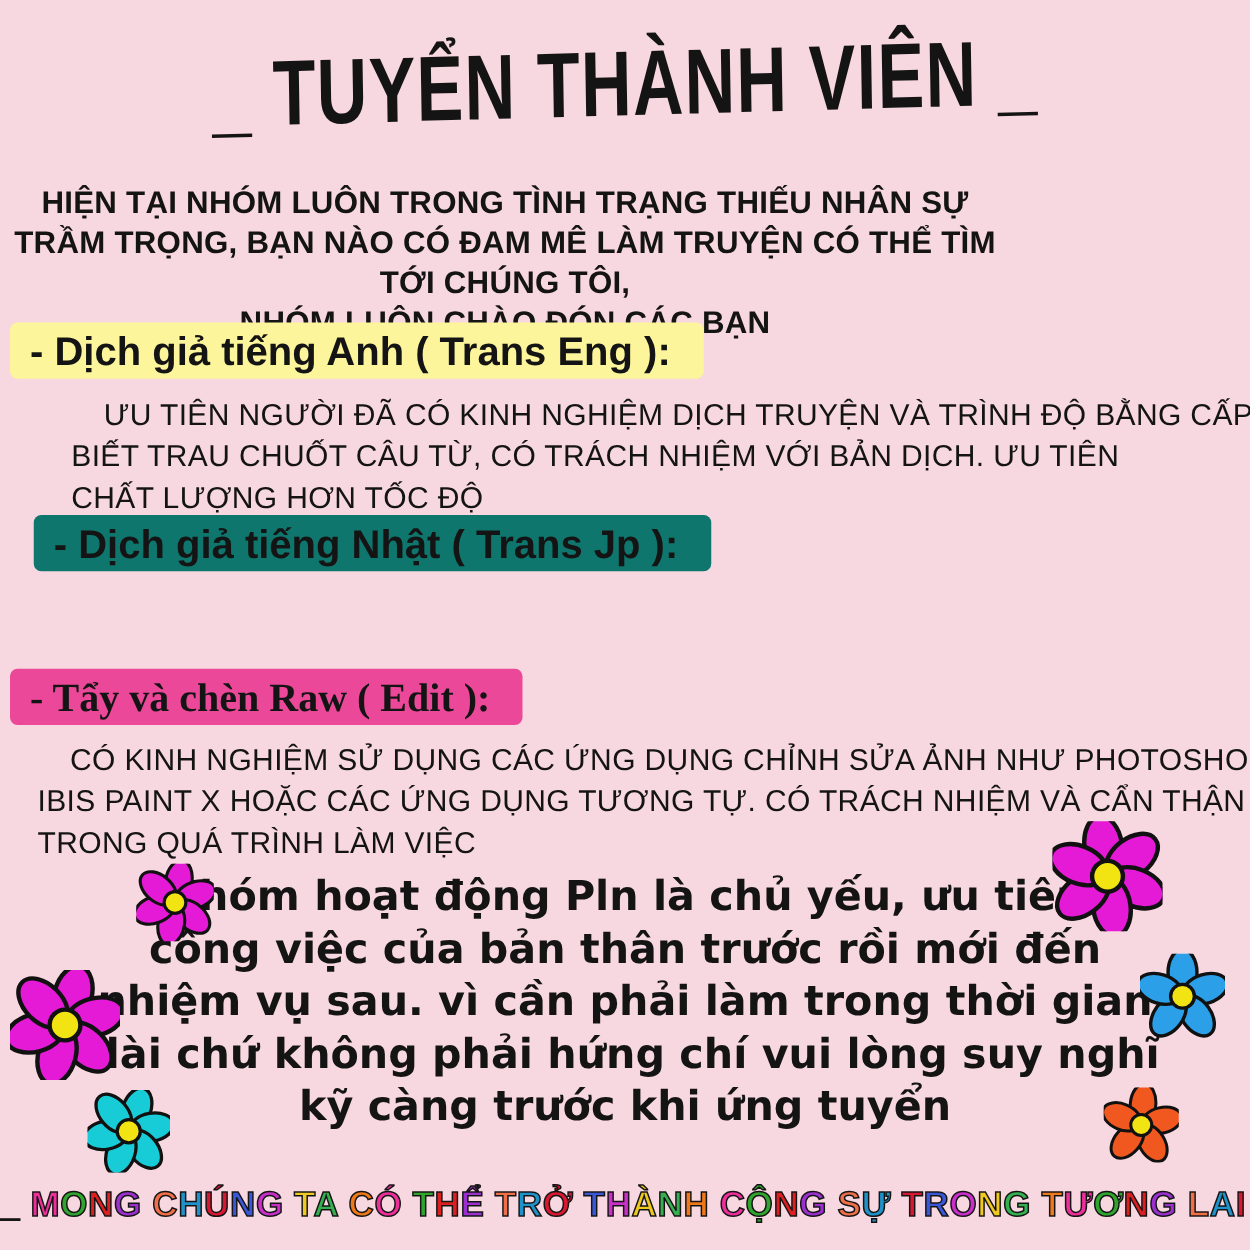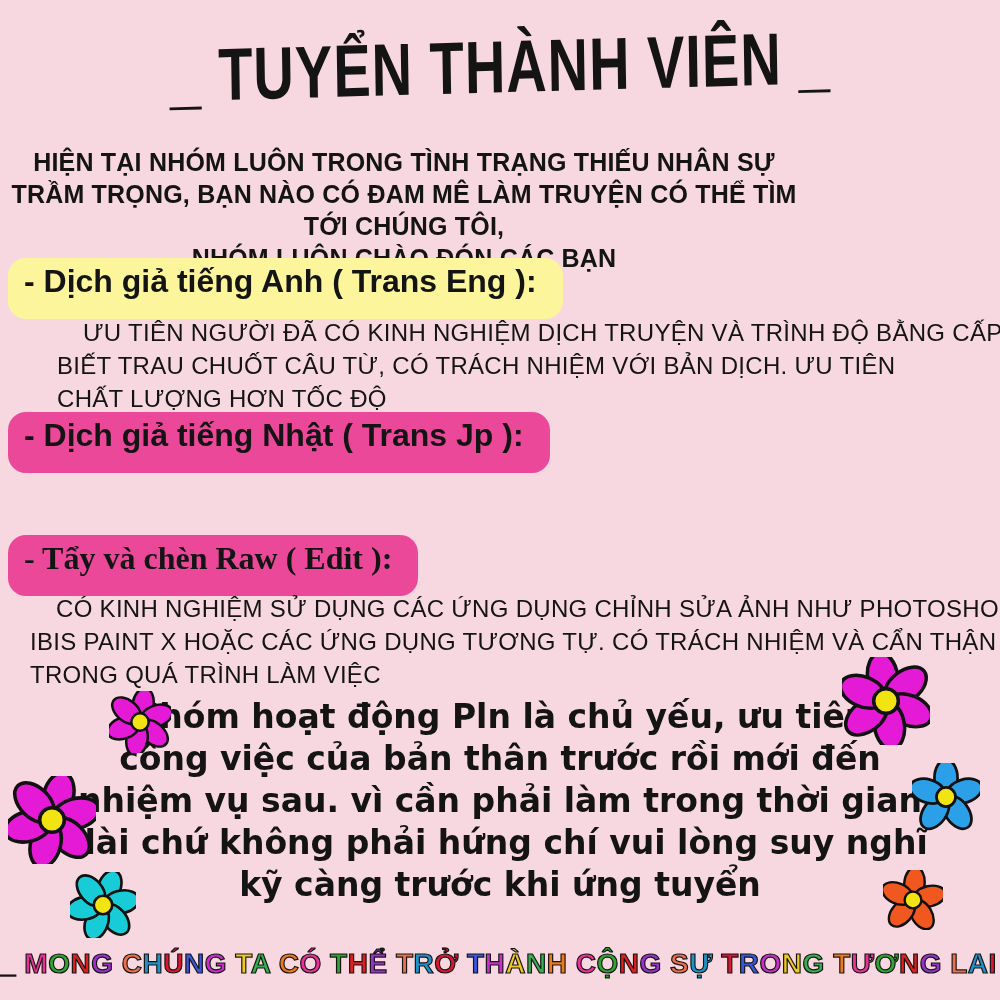--- a/index.html
+++ b/index.html
@@ -18,22 +18,22 @@
     transform-origin:center;
     white-space:pre;
   }
   .intro{
     position:absolute;top:146px;left:0;width:808px;
     text-align:center;font-weight:700;font-size:25px;line-height:32px;
     white-space:pre-line;letter-spacing:0.2px;
   }
   .pill{
     position:absolute;left:8px;
-    border-radius:18px;
-    padding:5px 26px 20px 16px;
+    border-radius:6px;
+    padding:5px 26px 4px 16px;
     font-weight:800;font-size:32px;line-height:36px;
     white-space:pre;
   }
   .pill-1{top:258px;}
   .pill-2{top:412px;}
   .pill-3{top:535px;}
   .bodytext{
     position:absolute;left:30px;width:960px;
     font-weight:400;font-size:24px;line-height:33px;
     white-space:pre;letter-spacing:0.3px;
@@ -67,21 +67,21 @@
 
   <div class="intro">HIỆN TẠI NHÓM LUÔN TRONG TÌNH TRẠNG THIẾU NHÂN SỰ
 TRẦM TRỌNG, BẠN NÀO CÓ ĐAM MÊ LÀM TRUYỆN CÓ THỂ TÌM TỚI CHÚNG TÔI,
 NHÓM LUÔN CHÀO ĐÓN CÁC BẠN</div>
 
   <div class="pill pill-1" style="background: rgb(252, 245, 155);">- Dịch giả tiếng Anh ( Trans Eng ):</div>
   <div class="bodytext body-1">ƯU TIÊN NGƯỜI ĐÃ CÓ KINH NGHIỆM DỊCH TRUYỆN VÀ TRÌNH ĐỘ BẰNG CẤP,
 BIẾT TRAU CHUỐT CÂU TỪ, CÓ TRÁCH NHIỆM VỚI BẢN DỊCH. ƯU TIÊN
 CHẤT LƯỢNG HƠN TỐC ĐỘ</div>
 
-  <div class="pill pill-2" style="background: #ec4899;">- Dịch giả tiếng Nhật ( Trans Jp ):</div>
+  <div class="pill pill-2" style="background: #0f766e; margin-left: 19px;">- Dịch giả tiếng Nhật ( Trans Jp ):</div>
 
   <div class="pill pill-3" style="background: #ec4899; font-family: Liberation Serif, serif;">- Tẩy và chèn Raw ( Edit ):</div>
   <div class="bodytext body-3">CÓ KINH NGHIỆM SỬ DỤNG CÁC ỨNG DỤNG CHỈNH SỬA ẢNH NHƯ PHOTOSHOP,
 IBIS PAINT X HOẶC CÁC ỨNG DỤNG TƯƠNG TỰ. CÓ TRÁCH NHIỆM VÀ CẨN THẬN
 TRONG QUÁ TRÌNH LÀM VIỆC</div>
 
   <div class="note">Nhóm hoạt động Pln là chủ yếu, ưu tiên
 công việc của bản thân trước rồi mới đến
 nhiệm vụ sau. vì cần phải làm trong thời gian
 dài chứ không phải hứng chí vui lòng suy nghĩ

